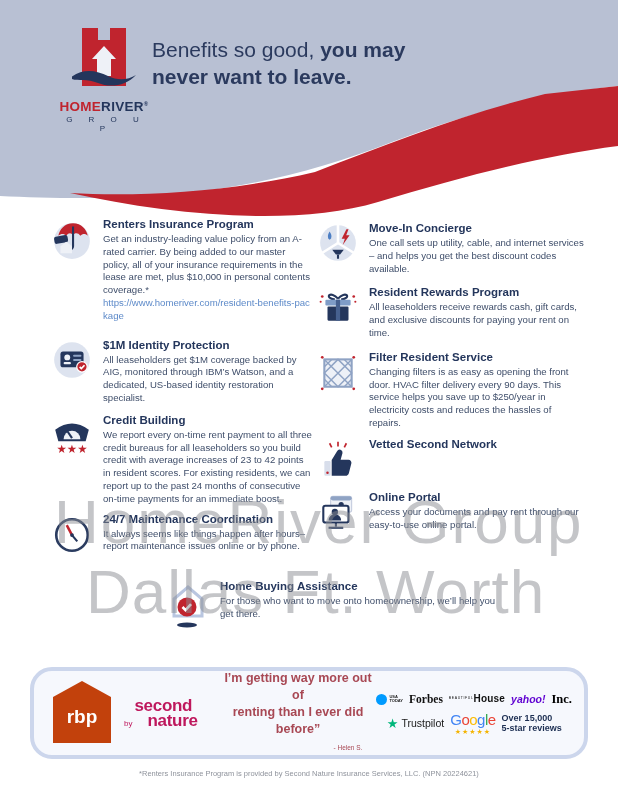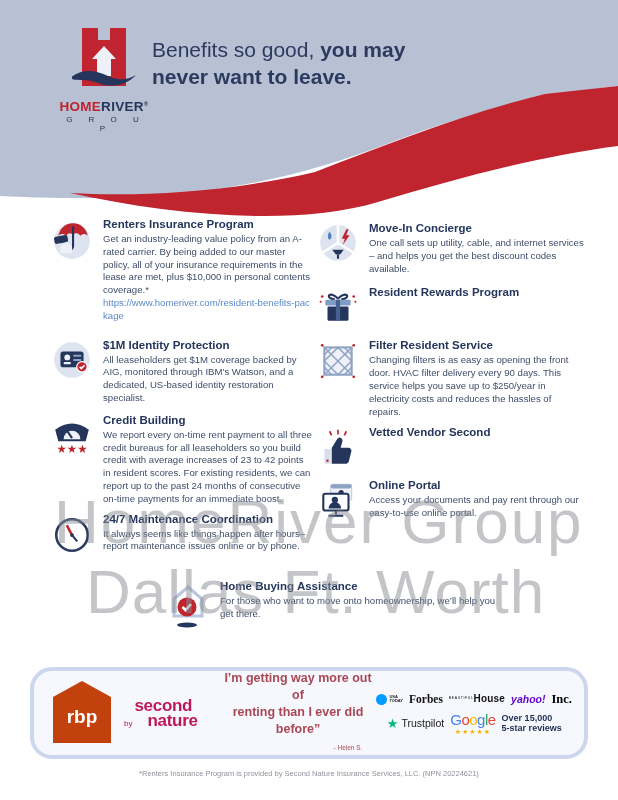--- a/index.html
+++ b/index.html
@@ -201,20 +201,21 @@
           <rect x="10" y="19.5" width="20" height="13.5" rx="1" fill="#24365c"></rect>
           <rect x="18" y="13" width="4" height="20" fill="#46608f"></rect>
           <circle cx="5" cy="10" r="1.3" fill="#c0242e"></circle>
           <circle cx="35" cy="10" r="1.3" fill="#c0242e"></circle>
           <circle cx="3.5" cy="15" r="1" fill="#c0242e"></circle>
           <circle cx="36.5" cy="15" r="1" fill="#c0242e"></circle>
         </svg>
       </div>
       <div class="item-text">
         <h3>Resident Rewards Program</h3>
+        <p>All leaseholders receive rewards cash, gift cards, and exclusive discounts for paying your rent on time.</p>
       </div>
     </div>
 
     <div class="item" style="margin-bottom:8px">
       <div class="icon-wrap">
         <svg width="42" height="42" viewBox="0 0 40 40">
           <rect x="7" y="8" width="26" height="26" fill="#eef1f7" stroke="#8fa3c4" stroke-width="2"></rect>
           <path d="M7 21 L20 8 L33 21 L20 34 Z M7 8 L33 34 M33 8 L7 34 M7 15 L14 8 M26 8 L33 15 M7 27 L14 34 M26 34 L33 27" stroke="#8fa3c4" stroke-width="1.4" fill="none"></path>
           <circle cx="5" cy="6" r="1.3" fill="#c0242e"></circle>
           <circle cx="35" cy="6" r="1.3" fill="#c0242e"></circle>
@@ -233,21 +234,21 @@
         <svg width="42" height="42" viewBox="0 0 40 40">
           <line x1="14" y1="9" x2="12" y2="5" stroke="#c0242e" stroke-width="1.6"></line>
           <line x1="20" y1="8" x2="20" y2="3.5" stroke="#c0242e" stroke-width="1.6"></line>
           <line x1="26" y1="9" x2="28" y2="5" stroke="#c0242e" stroke-width="1.6"></line>
           <rect x="7" y="22" width="6" height="14" rx="1" fill="#d8deeb"></rect>
           <circle cx="10" cy="33" r="1.2" fill="#c0242e"></circle>
           <path d="M14 36 h13 a3.5 3.5 0 0 0 3.4 -2.7 l2.3 -9 a2.8 2.8 0 0 0 -2.7 -3.5 h-7.5 l1.8 -6.5 a2.8 2.8 0 0 0 -5.2 -1.8 l-5.1 8.5 Z" fill="#24365c"></path>
         </svg>
       </div>
       <div class="item-text">
-        <h3>Vetted Vendor Second</h3>
+        <h3>Vetted Second Network</h3>
       </div>
     </div>
 
     <div class="item">
       <div class="icon-wrap">
         <svg width="42" height="42" viewBox="0 0 40 40">
           <rect x="13" y="5" width="20" height="15" rx="2" fill="#eef1f7" stroke="#c3cbdd"></rect>
           <rect x="13" y="5" width="20" height="4" rx="2" fill="#8fa3c4"></rect>
           <circle cx="23" cy="13" r="2.5" fill="#24365c"></circle>
           <rect x="6" y="14" width="24" height="16" rx="2" fill="#fff" stroke="#24365c" stroke-width="2"></rect>

